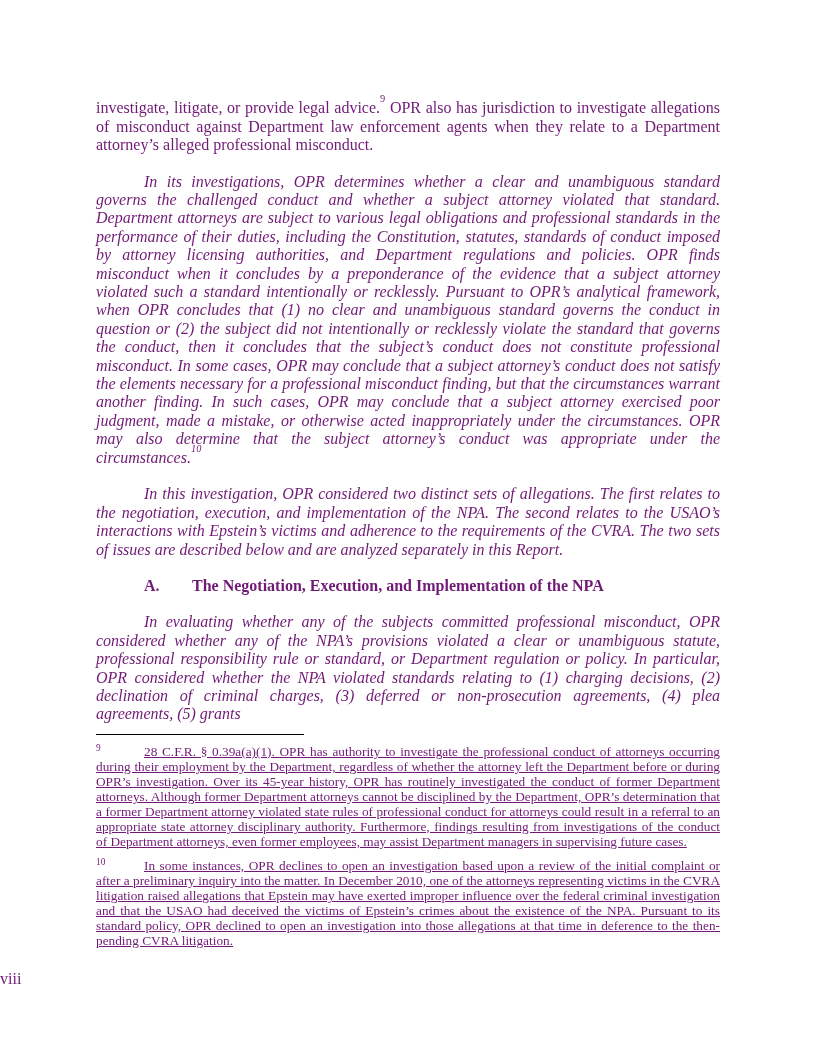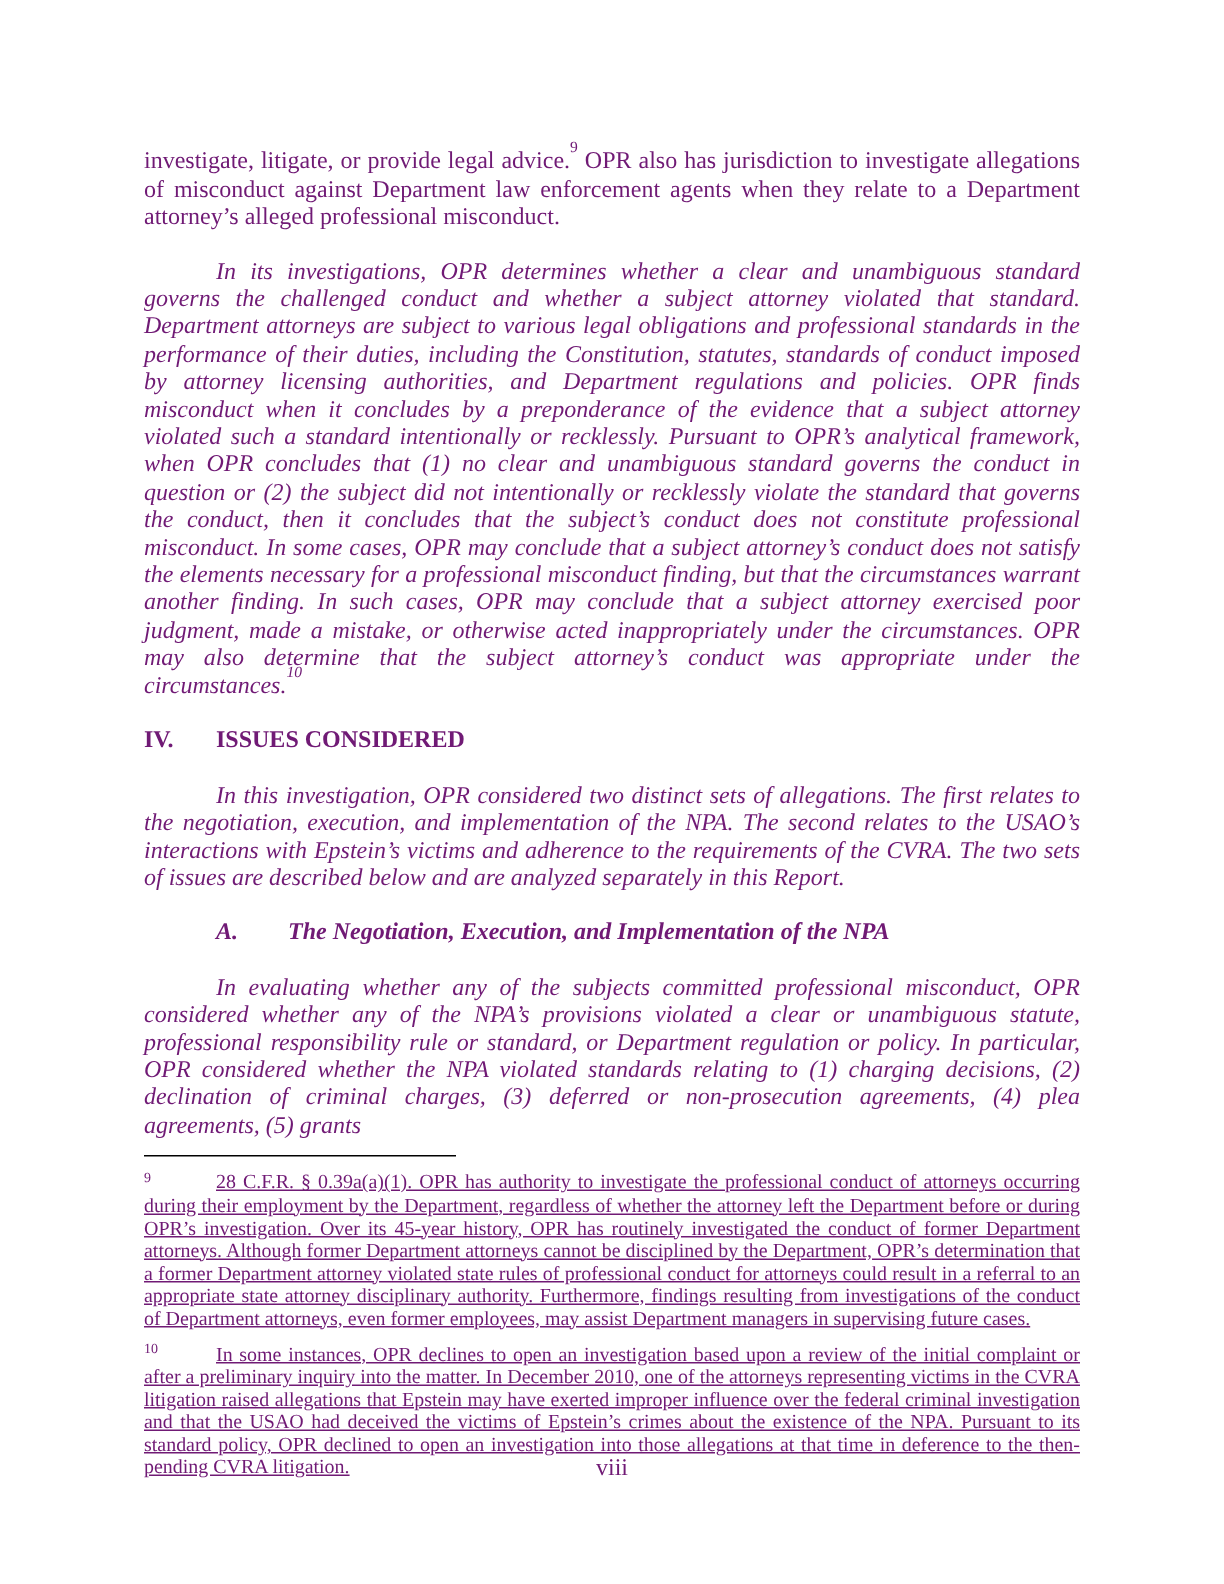--- a/index.html
+++ b/index.html
@@ -39,21 +39,21 @@
     top: -0.45em;
   }
   .heading {
     font-weight: bold;
     margin-bottom: 18px;
   }
   .heading .h-num {
     display: inline-block;
     width: 48px;
   }
-  .heading-sub { margin-left: 48px; font-style: italic; }
+  .heading-sub { margin-left: 48px; }
   .fn-sep {
     border: none;
     border-top: 1px solid #000000;
     width: 208px;
     margin: 10px 0 9px 0;
   }
   .footnotes {
     font-size: 13.3px;
     line-height: 15px;
     text-decoration: underline;
@@ -69,35 +69,34 @@
     font-size: 0.7em;
     line-height: 1;
     position: relative;
     top: -0.5em;
   }
   .page-number {
     position: absolute;
     left: 0;
     right: 0;
     top: 968px;
-    text-align: center;
+    text-align: left;
     font-size: 16px;
   }
 </style>
 </head>
 <body>
 
 <div class="page">
   <main class="content">
 
     <p class="body-para"><span>investigate, litigate, or provide legal advice.</span><sup class="sup">9</sup><span>  OPR also has jurisdiction to investigate allegations of misconduct against Department law enforcement agents when they relate to a Department attorney’s alleged professional misconduct.</span></p>
 
     <p class="body-para indent"><span>In its investigations, OPR determines whether a clear and unambiguous standard governs the challenged conduct and whether a subject attorney violated that standard.  Department attorneys are subject to various legal obligations and professional standards in the performance of their duties, including the Constitution, statutes, standards of conduct imposed by attorney licensing authorities, and Department regulations and policies.  OPR finds misconduct when it concludes by a preponderance of the evidence that a subject attorney violated such a standard intentionally or recklessly.  Pursuant to OPR’s analytical framework, when OPR concludes that (1) no clear and unambiguous standard governs the conduct in question or (2) the subject did not intentionally or recklessly violate the standard that governs the conduct, then it concludes that the subject’s conduct does not constitute professional misconduct.  In some cases, OPR may conclude that a subject attorney’s conduct does not satisfy the elements necessary for a professional misconduct finding, but that the circumstances warrant another finding.  In such cases, OPR may conclude that a subject attorney exercised poor judgment, made a mistake, or otherwise acted inappropriately under the circumstances.  OPR may also determine that the subject attorney’s conduct was appropriate under the circumstances.</span><sup class="sup">10</sup></p>
 
-    <p class="heading"><span class="h-num">IV.</span><span>ISSUES CONSIDERED</span></p>
 
     <p class="body-para indent"><span>In this investigation, OPR considered two distinct sets of allegations.  The first relates to the negotiation, execution, and implementation of the NPA.  The second relates to the USAO’s interactions with Epstein’s victims and adherence to the requirements of the CVRA.  The two sets of issues are described below and are analyzed separately in this Report.</span></p>
 
     <p class="heading heading-sub"><span class="h-num">A.</span><span>The Negotiation, Execution, and Implementation of the NPA</span></p>
 
     <p class="body-para indent last"><span>In evaluating whether any of the subjects committed professional misconduct, OPR considered whether any of the NPA’s provisions violated a clear or unambiguous statute, professional responsibility rule or standard, or Department regulation or policy.  In particular, OPR considered whether the NPA violated standards relating to (1) charging decisions, (2) declination of criminal charges, (3) deferred or non-prosecution agreements, (4) plea agreements, (5) grants</span></p>
 
     <hr class="fn-sep">
 
     <section class="footnotes">

